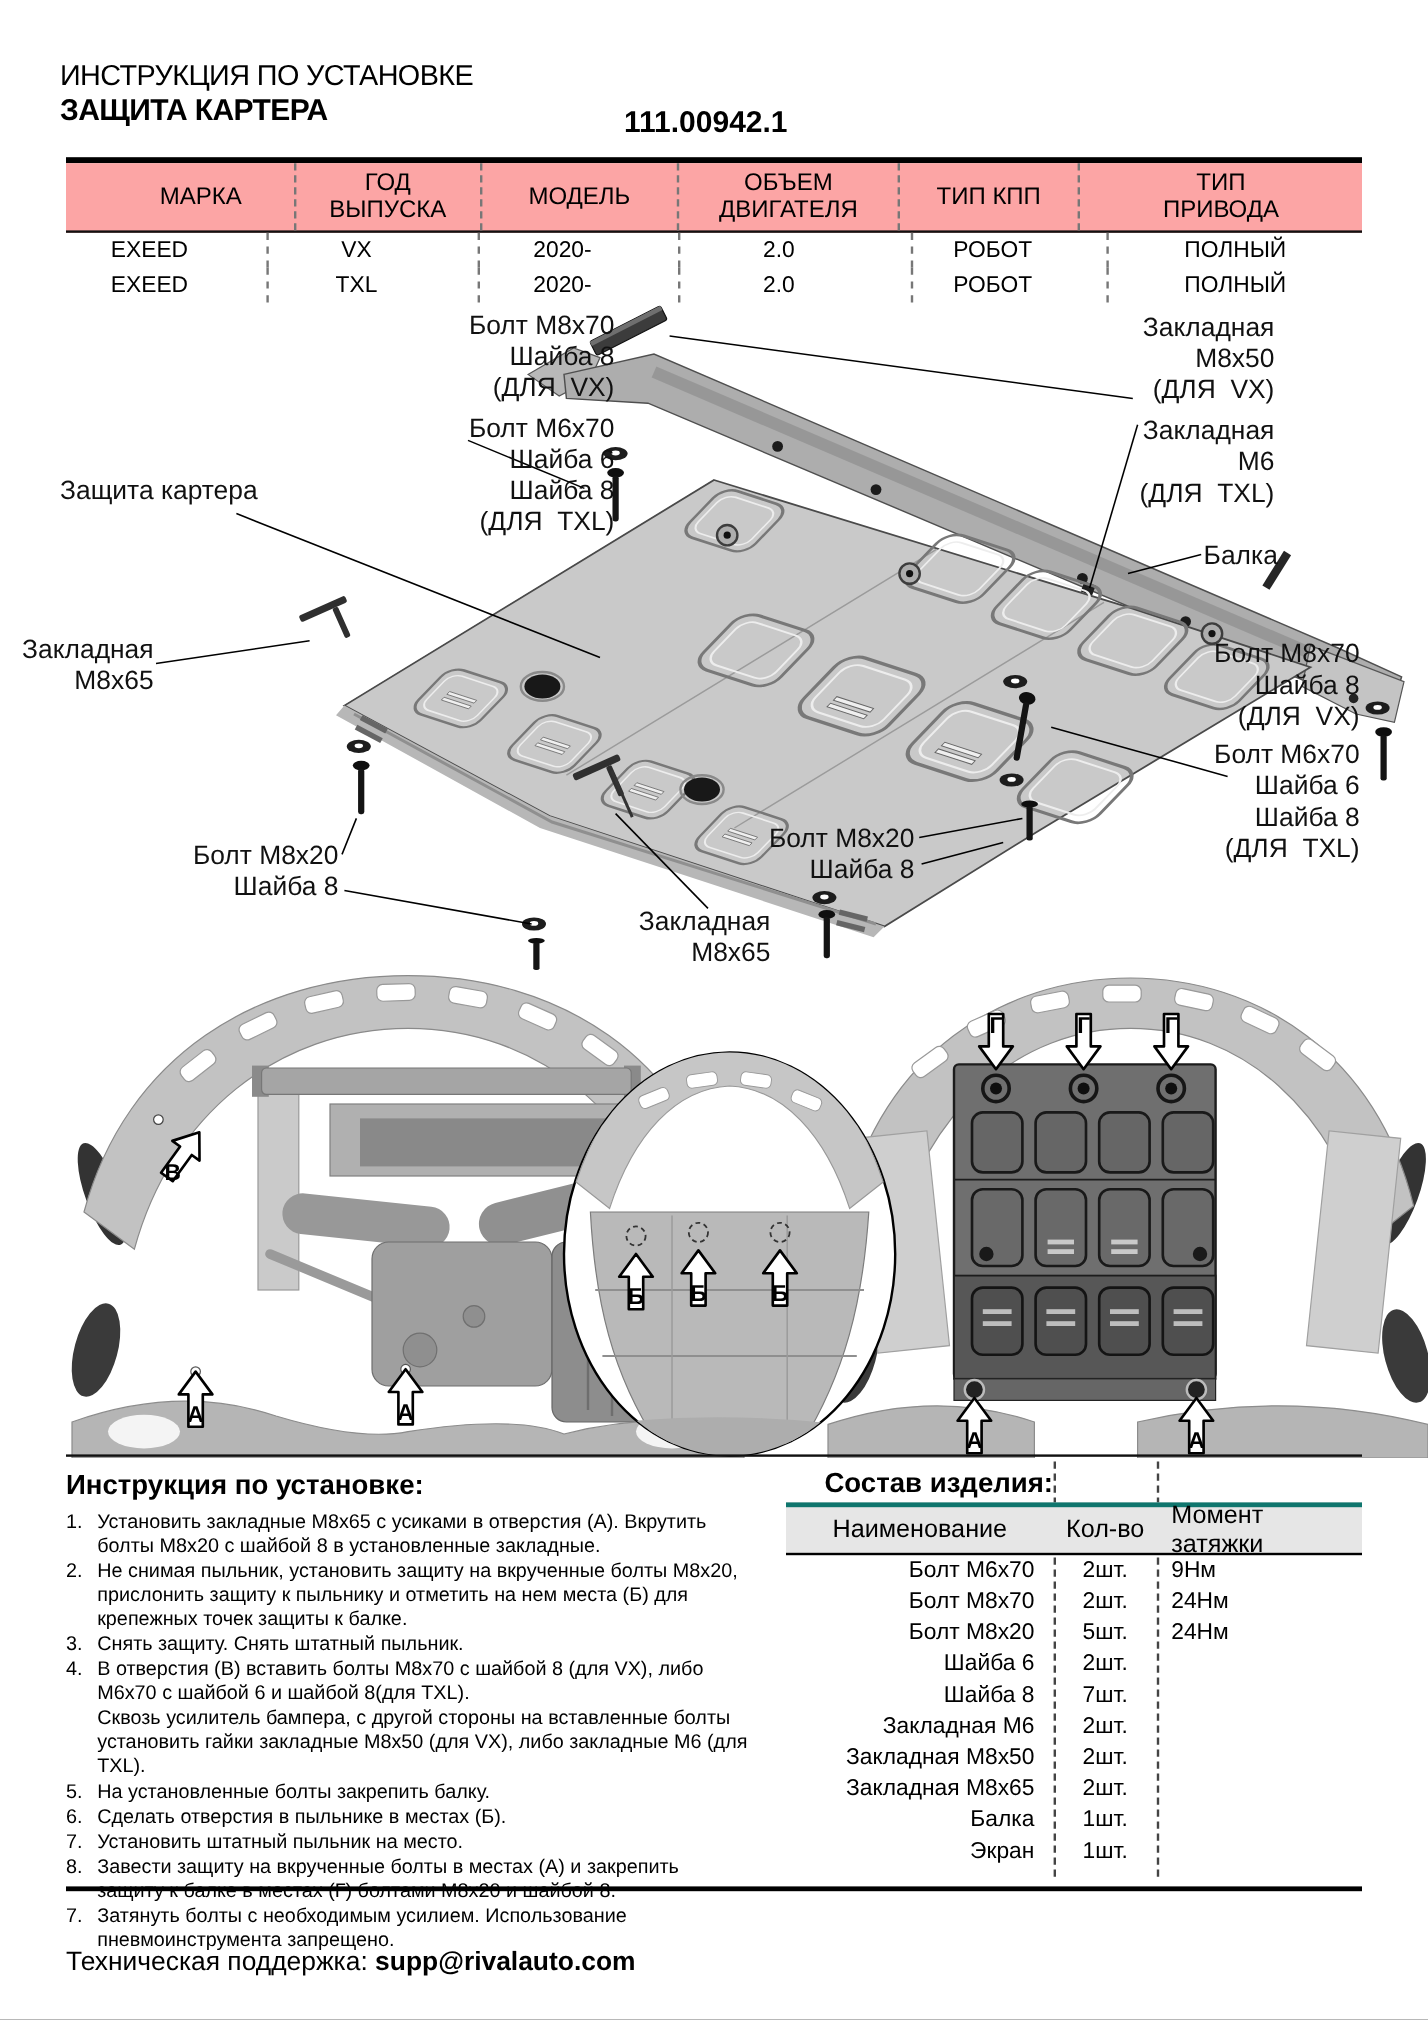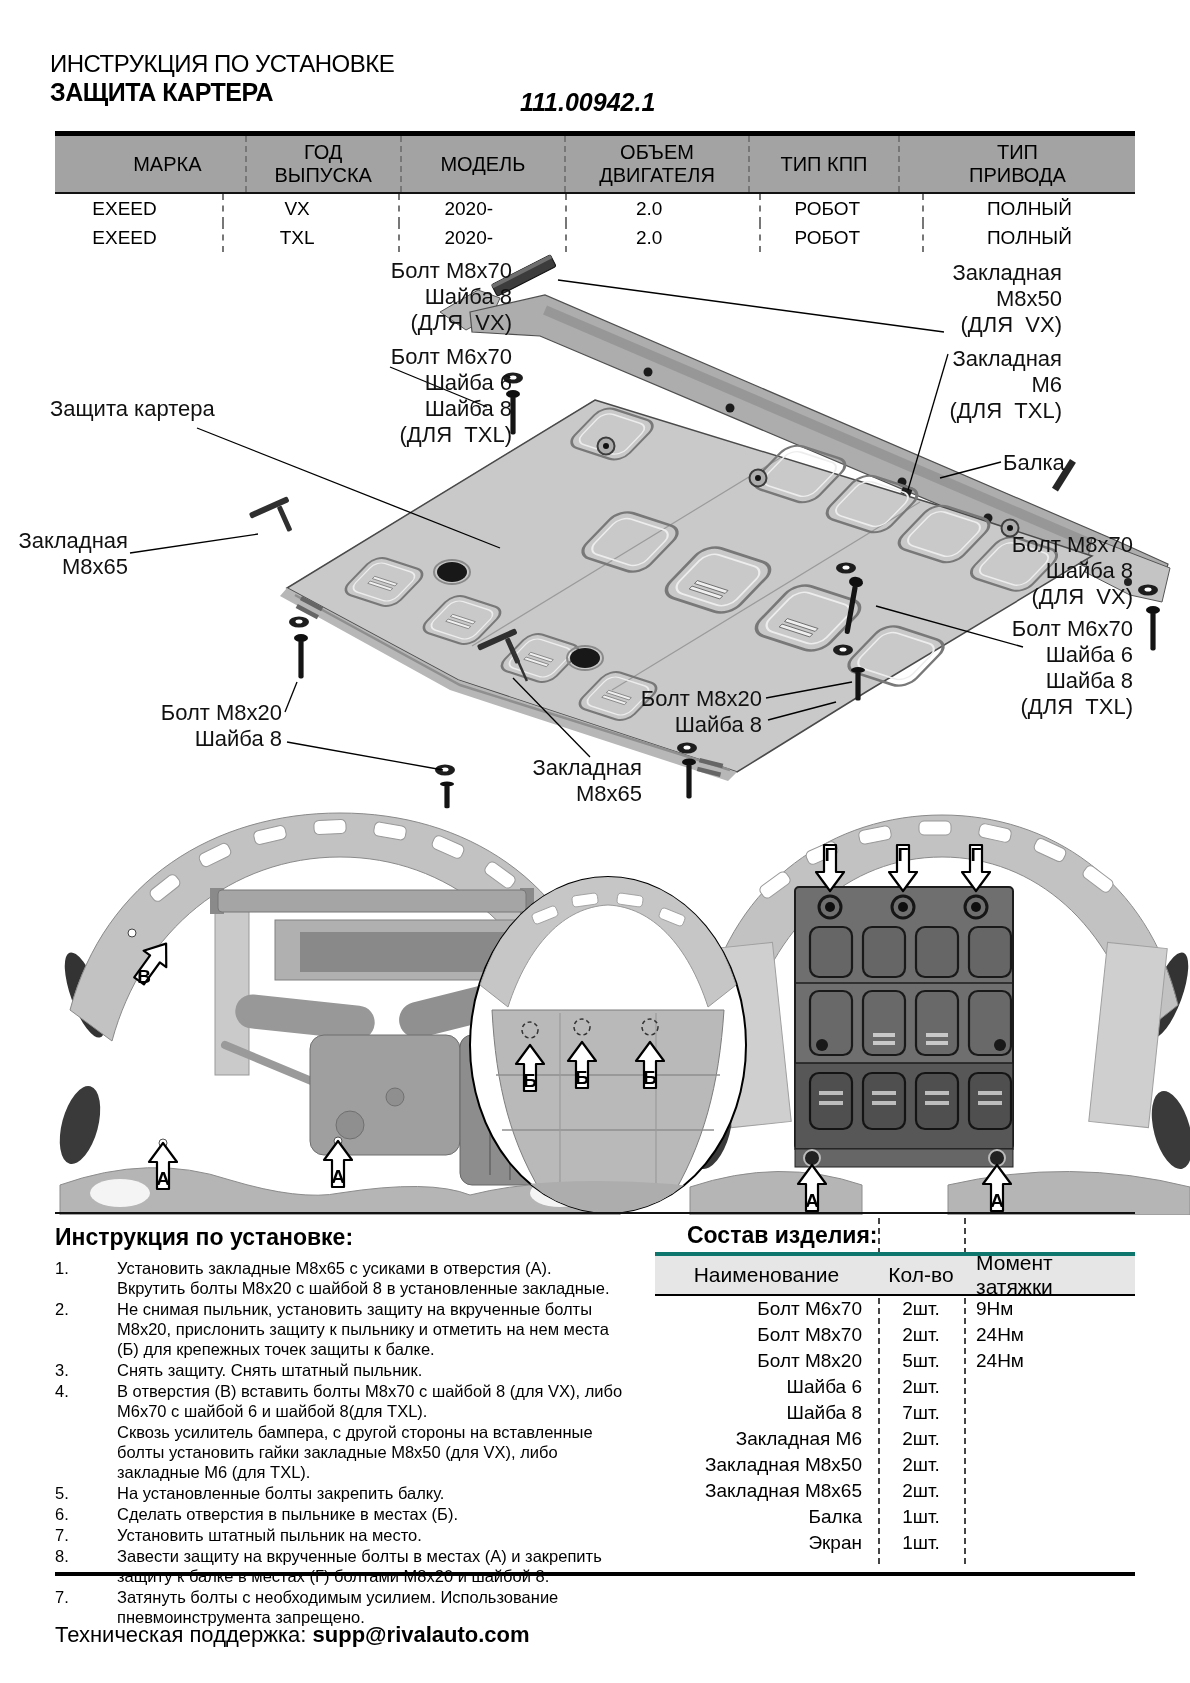--- a/index.html
+++ b/index.html
@@ -1,43 +1,43 @@
 <!DOCTYPE html>
 <html><head>
 <meta charset="utf-8">
 <style>
   html,body{margin:0;padding:0;background:#888;}
   .page{position:relative;width:1190px;height:1683px;background:#fff;
         font-family:"Liberation Sans",sans-serif;color:#000;overflow:hidden;margin:0 auto;}
   
   .doc-type{position:absolute;left:50px;top:50px;font-size:24px;letter-spacing:-0.5px;}
   .doc-product{position:absolute;left:50px;top:78px;font-size:25px;font-weight:bold;letter-spacing:-0.5px;}
-  .part-number{position:absolute;left:520px;top:88px;font-size:25px;font-weight:bold;font-style:italic;}
+  .part-number{position:absolute;left:520px;top:88px;font-size:25px;font-weight:bold;}
   
   .spec{position:absolute;left:55px;top:131px;width:1080px;border-top:5px solid #000;}
-  .spec-head{display:flex;background:#a3a3a3;border-bottom:2px solid #111;padding-left:35px;}
+  .spec-head{display:flex;background:#fca5a5;border-bottom:2px solid #111;padding-left:35px;}
   .spec-head .cell{height:56px;display:flex;align-items:center;justify-content:center;
         font-size:20px;line-height:23px;text-align:center;white-space:pre-line;}
   .spec-row{display:flex;gap:28px;}
   .spec-row .cell{height:29px;display:flex;align-items:center;justify-content:center;font-size:19px;}
   .cell{box-sizing:border-box;}
   .cell.c2,.cell.c3,.cell.c4,.cell.c5,.cell.c6{border-left:2px dashed #777;}
   .w1{width:160px}.w2{width:170px}.w3{width:160px}.w4{width:190px}.w5{width:155px}.w6{width:245px}
   
   .callout{position:absolute;font-size:22px;line-height:26px;color:#111;text-align:right;}
   .callout.la{text-align:left;}
   .callout .cl{white-space:pre;}
   svg{position:absolute;left:0;}
   
   .midrule{position:absolute;left:55px;top:1212px;width:1080px;height:2px;background:#111;}
   .sec-title{position:absolute;font-size:23px;font-weight:bold;}
   .instr{position:absolute;left:55px;top:1258px;width:568px;font-size:16.5px;line-height:20px;}
   .instr-item{display:flex;margin-bottom:1px;}
   .instr-num{flex:none;width:26px;}
-  .instr-text{flex:1;margin-left:36px;}
+  .instr-text{flex:1;}
   .parts{position:absolute;left:655px;top:1252px;width:480px;}
   .parts-head{display:flex;background:#e6e6e6;border-top:4px solid #0f766e;border-bottom:2px solid #000;}
   .parts-head .pcell{height:38px;display:flex;align-items:center;font-size:21px;}
   .parts-row{display:flex;}
   .parts-row .pcell{height:26px;display:flex;align-items:center;font-size:19px;}
   .pcell{box-sizing:border-box;}
   .pn{width:223px;justify-content:flex-end;padding-right:16px;}
   .parts-head .pn{justify-content:center;padding-right:0;}
   .pq{width:86px;justify-content:center;}
   .pt{width:171px;padding-left:12px;}

